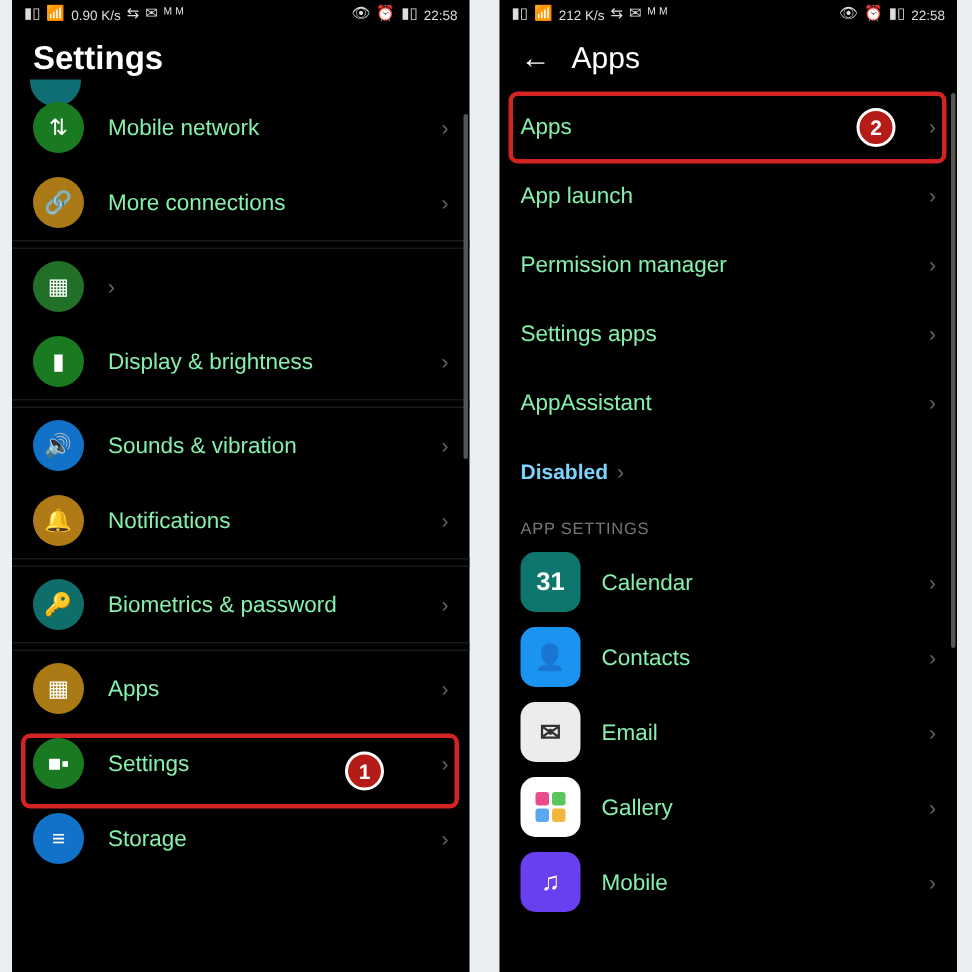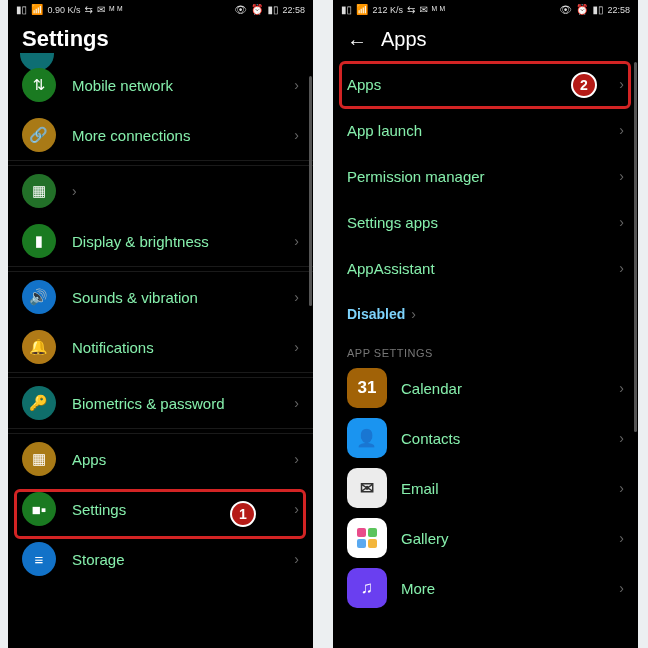--- a/index.html
+++ b/index.html
@@ -20,21 +20,21 @@
   .square { width:40px; height:40px; border-radius:10px; display:flex; align-items:center; justify-content:center; margin-right:14px; flex:0 0 40px; color:#fff; font-size:17px; font-weight:600;}
   .label { flex:1; font-size:15px; color:#86efac; white-space:nowrap; overflow:hidden; text-overflow:ellipsis;}
   .value { font-size:14px; color:#7dd3fc; margin-right:6px;font-weight:bold;}
   .chev  { color:#666; font-size:14px; }
   .divider { height:6px; background:#000; border-top:1px solid #1a1a1a; border-bottom:1px solid #1a1a1a;}
   .section-header { font-size:11px; letter-spacing:0.5px; color:#777; padding:10px 14px 4px;}
   .peek { position:absolute; top:53px; left:12px; width:34px; height:18px; border-radius:0 0 17px 17px; background:#0e6e73;}
   .highlight { position:absolute; border:3px solid #d32424; border-radius:6px; pointer-events:none; }
   .badge { position:absolute; width:26px; height:26px; border-radius:50%; background:#b51b17; color:#fff; font-weight:700; display:flex; align-items:center; justify-content:center; font-size:14px; border:2px solid #fff; pointer-events:none;}
   .scroll-ind { position:absolute; right:1px; width:3px; background:#555; border-radius:2px;}.c-green{background:#1a7a21}.c-brown{background:#a97a16}.c-blue{background:#1272c8}.c-dgreen{background:#227028}.c-key{background:#0f6e6a}
-  .c-orange{background:#b07a17}.c-cal{background:#a16207}.c-con{background:#1a94f0}.c-mail{background:#ececec;color:#333}.c-gal{background:#fff}.c-mus{background:#6a3ff0}
+  .c-orange{background:#b07a17}.c-cal{background:#0f766e}.c-con{background:#1a94f0}.c-mail{background:#ececec;color:#333}.c-gal{background:#fff}.c-mus{background:#6a3ff0}
   .gallery-dots{position:relative;width:20px;height:20px}
   .gallery-dots span{position:absolute;width:9px;height:9px;border-radius:2px}
 </style>
 </head>
 <body>
 
 <div class="stage">
 
   <div class="phone">
     <div class="statusbar">
@@ -189,21 +189,21 @@
               <span style="background:#5cc45c;right:0;top:0"></span>
               <span style="background:#5aa9f0;left:0;bottom:0"></span>
               <span style="background:#f3b63c;right:0;bottom:0"></span>
             </div>
           </div>
           <div class="label">Gallery</div>
           <div class="chev">›</div>
         </div>
         <div class="row">
           <div class="square c-mus">♫</div>
-          <div class="label">More</div>
+          <div class="label">Mobile</div>
           <div class="chev">›</div>
         </div>
       </div>
 
     <div class="scroll-ind" style="top:62px;height:370px"></div>
     <div class="highlight" style="left:6px;top:61px;width:292px;height:48px"></div>
     <div class="badge" style="left:238px;top:72px">2</div>
   </div>
 </div>
 

